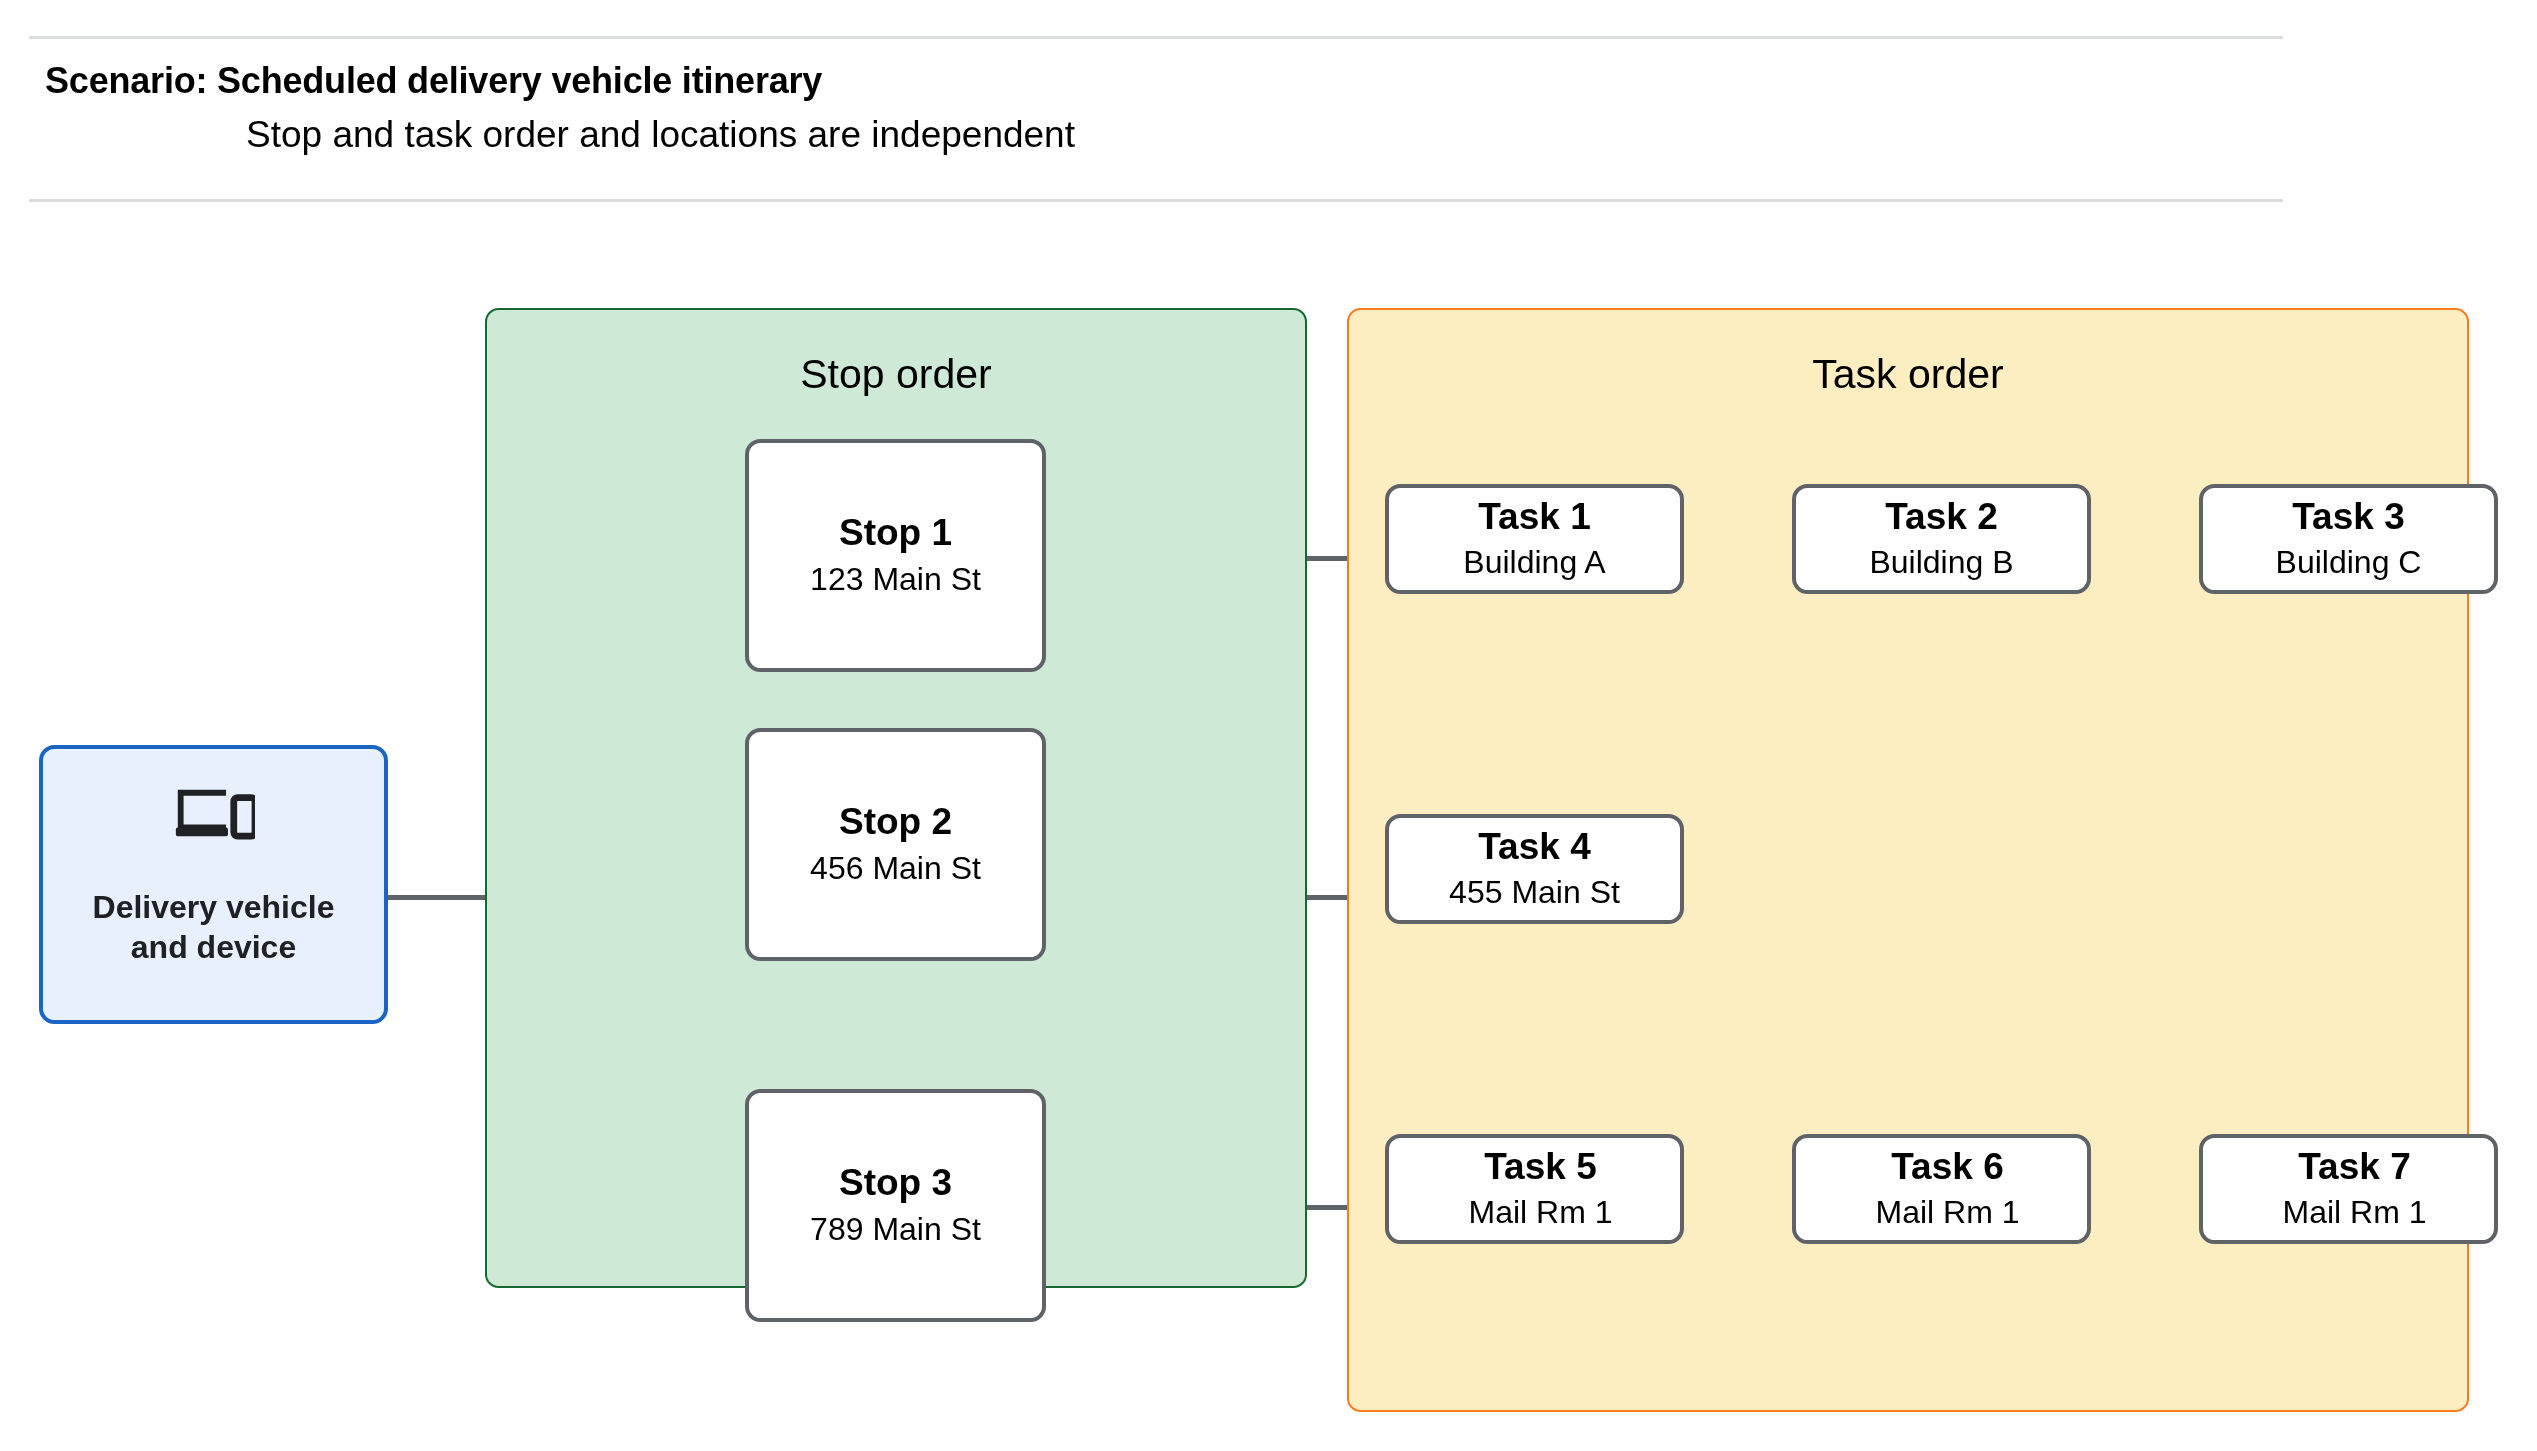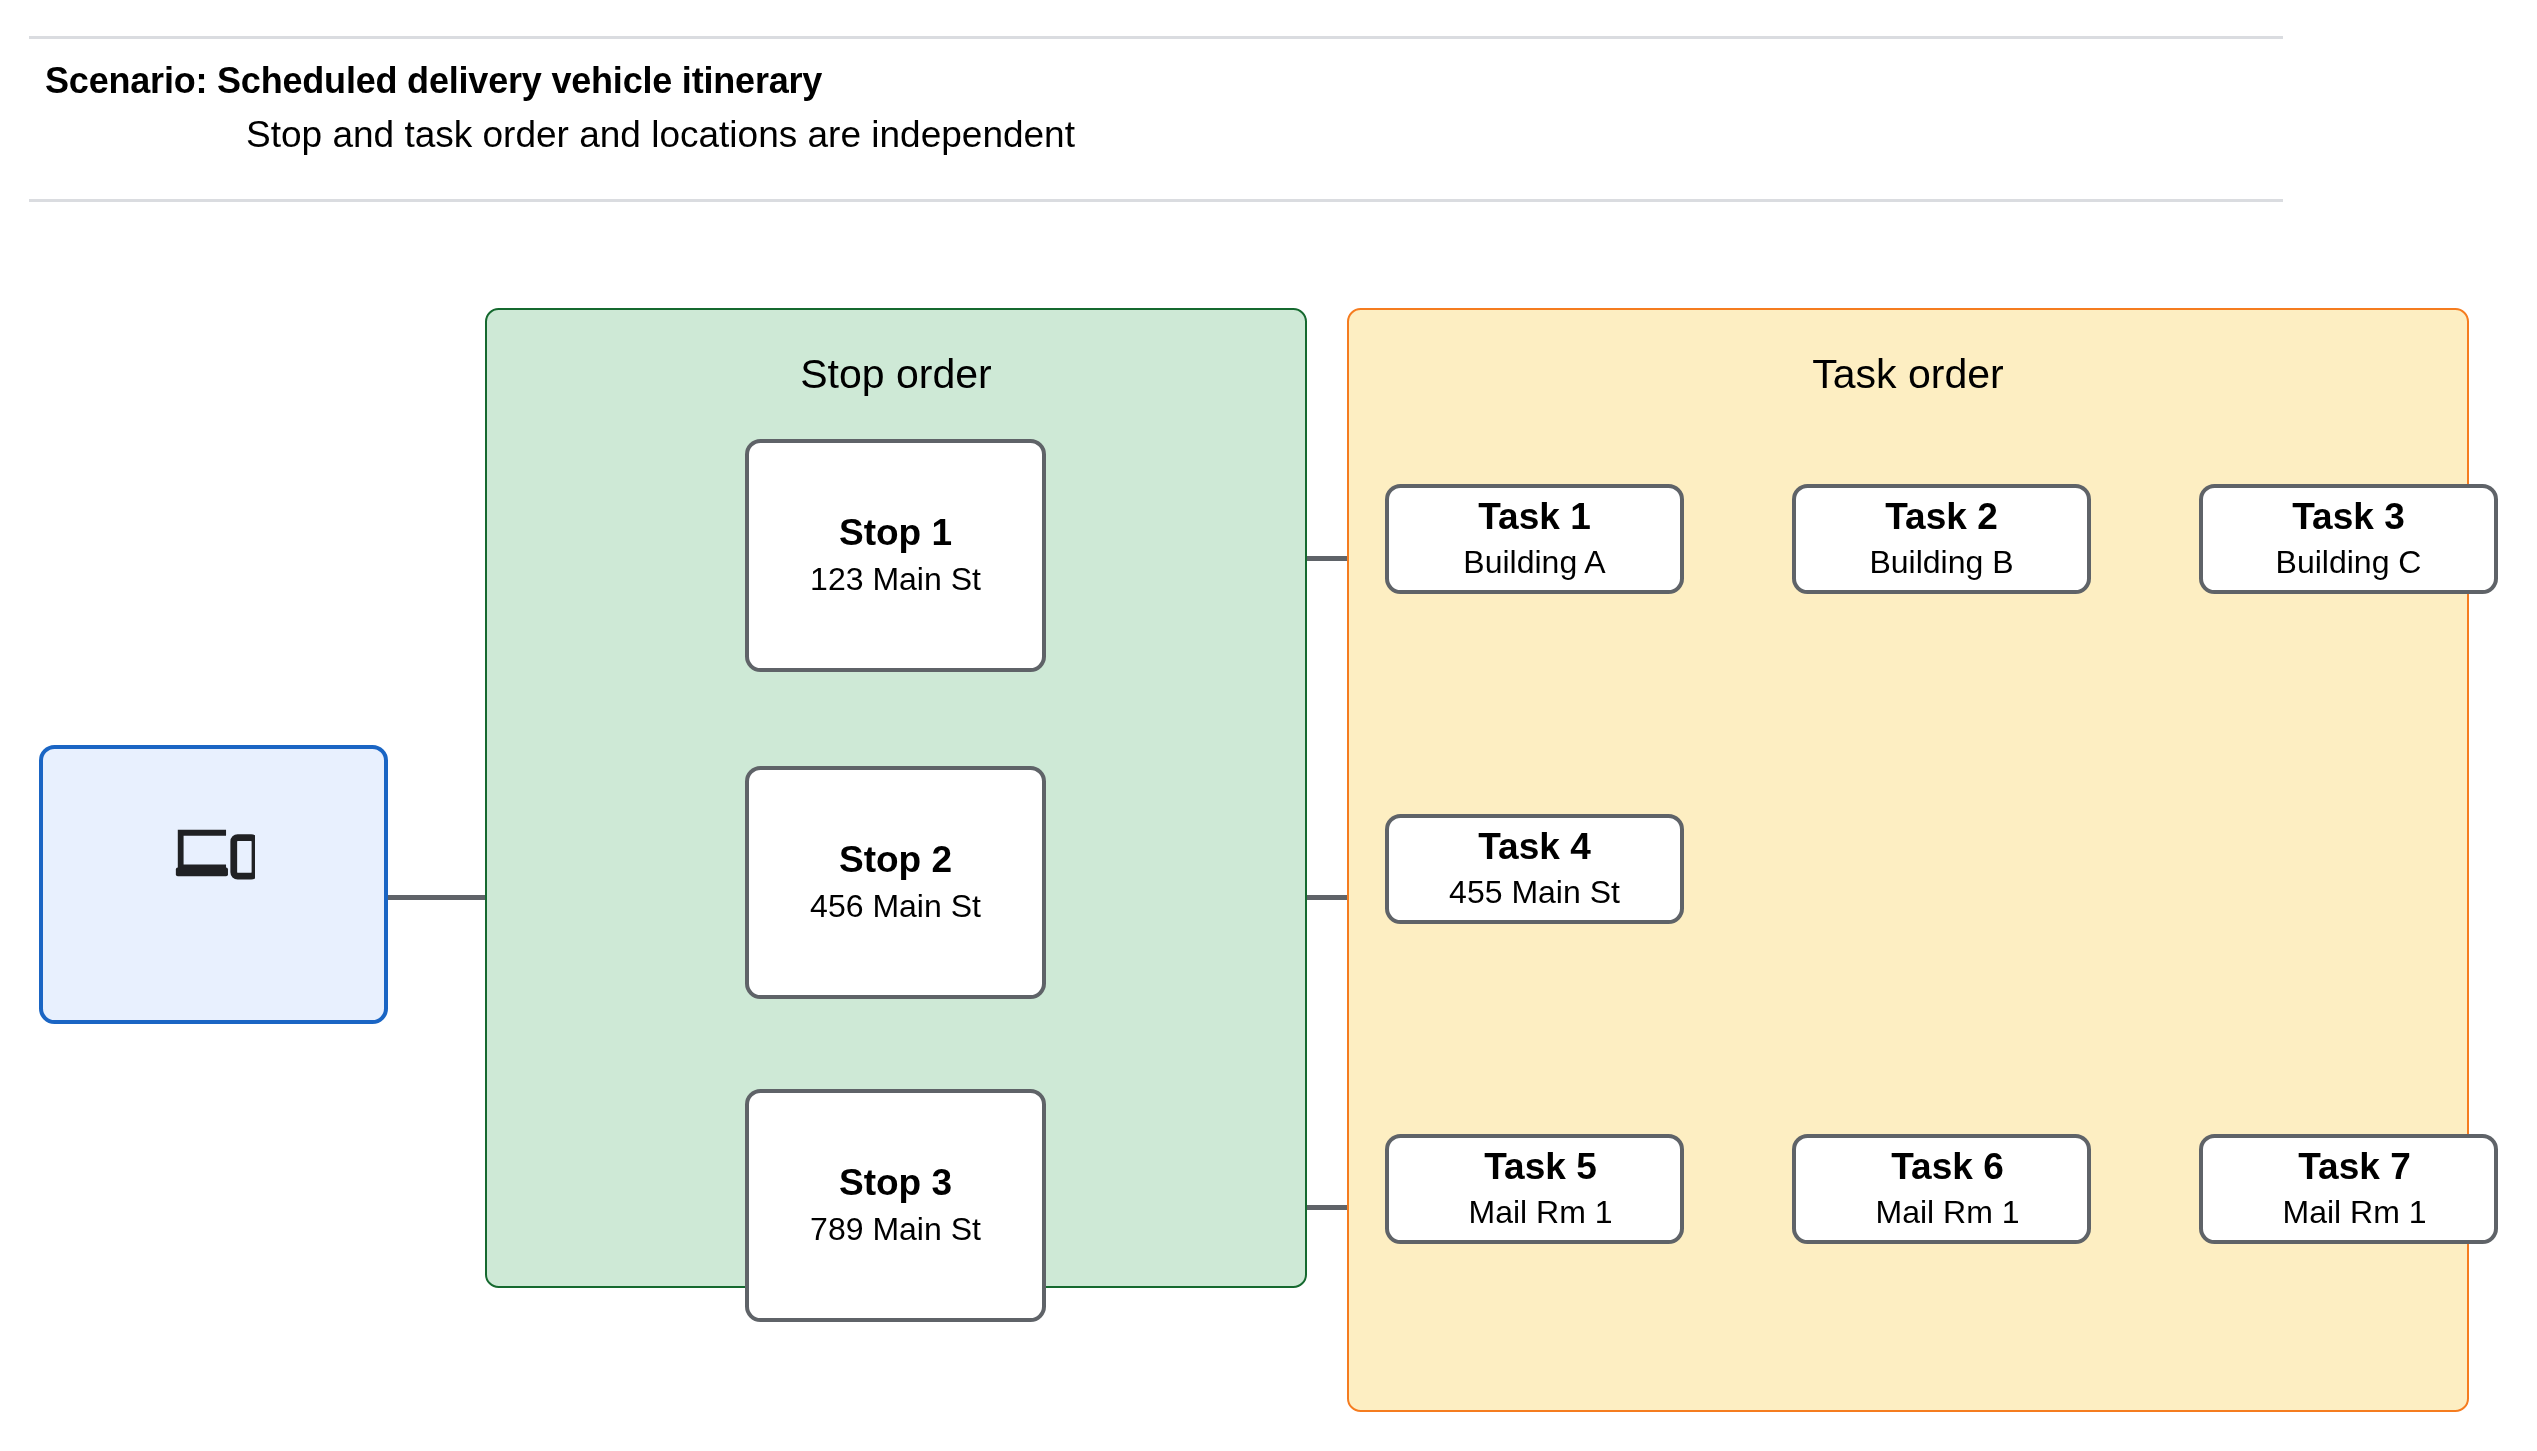--- a/index.html
+++ b/index.html
@@ -80,21 +80,21 @@
   .node{
     position:absolute;background:#fff;border:4.8px solid #5f6368;
     border-radius:15.5px;box-sizing:border-box;
     display:flex;flex-direction:column;align-items:center;justify-content:center;
   }
   .node .t1{font-size:37px;font-weight:bold;color:#000;line-height:1.05;}
   .node .t2{font-size:32px;font-weight:normal;color:#000;line-height:1.05;margin-top:9.7px;}
 
   .stop-node{left:745px;width:301px;height:233px;}
   #stop-1{top:439px;}
-  #stop-2{top:766px;}
+  #stop-2{top:728px;}
   #stop-3{top:1089px;}
 
   .task-node{width:299px;height:110px;}
   .task-col-1{left:1385px;}
   .task-col-2{left:1792px;}
   .task-col-3{left:2199px;}
   .task-row-1{top:484px;}
   .task-row-2{top:814px;}
   .task-row-3{top:1134px;padding-left:12px;}
 </style>
@@ -130,20 +130,24 @@
 </div>
 
 <div id="vehicle-node">
   <div id="vehicle-icon">
     <svg width="83" height="60" viewBox="0 0 86 62" aria-hidden="true">
       <path d="M6 6 h50 v6 H12 v30 h44 v6 H6 Z" fill="#202124"></path>
       <rect x="4" y="45" width="54" height="9" rx="2" fill="#202124"></rect>
       <rect x="64" y="14" width="22" height="40" rx="4" fill="none" stroke="#202124" stroke-width="7"></rect>
     </svg>
   </div>
+  <div id="vehicle-label">
+    <span>Delivery vehicle</span><br>
+    <span>and device</span>
+  </div>
 </div>
 
 <div class="node stop-node" id="stop-1">
   <div class="t1">Stop 1</div>
   <div class="t2">123 Main St</div>
 </div>
 <div class="node stop-node" id="stop-2">
   <div class="t1">Stop 2</div>
   <div class="t2">456 Main St</div>
 </div>

